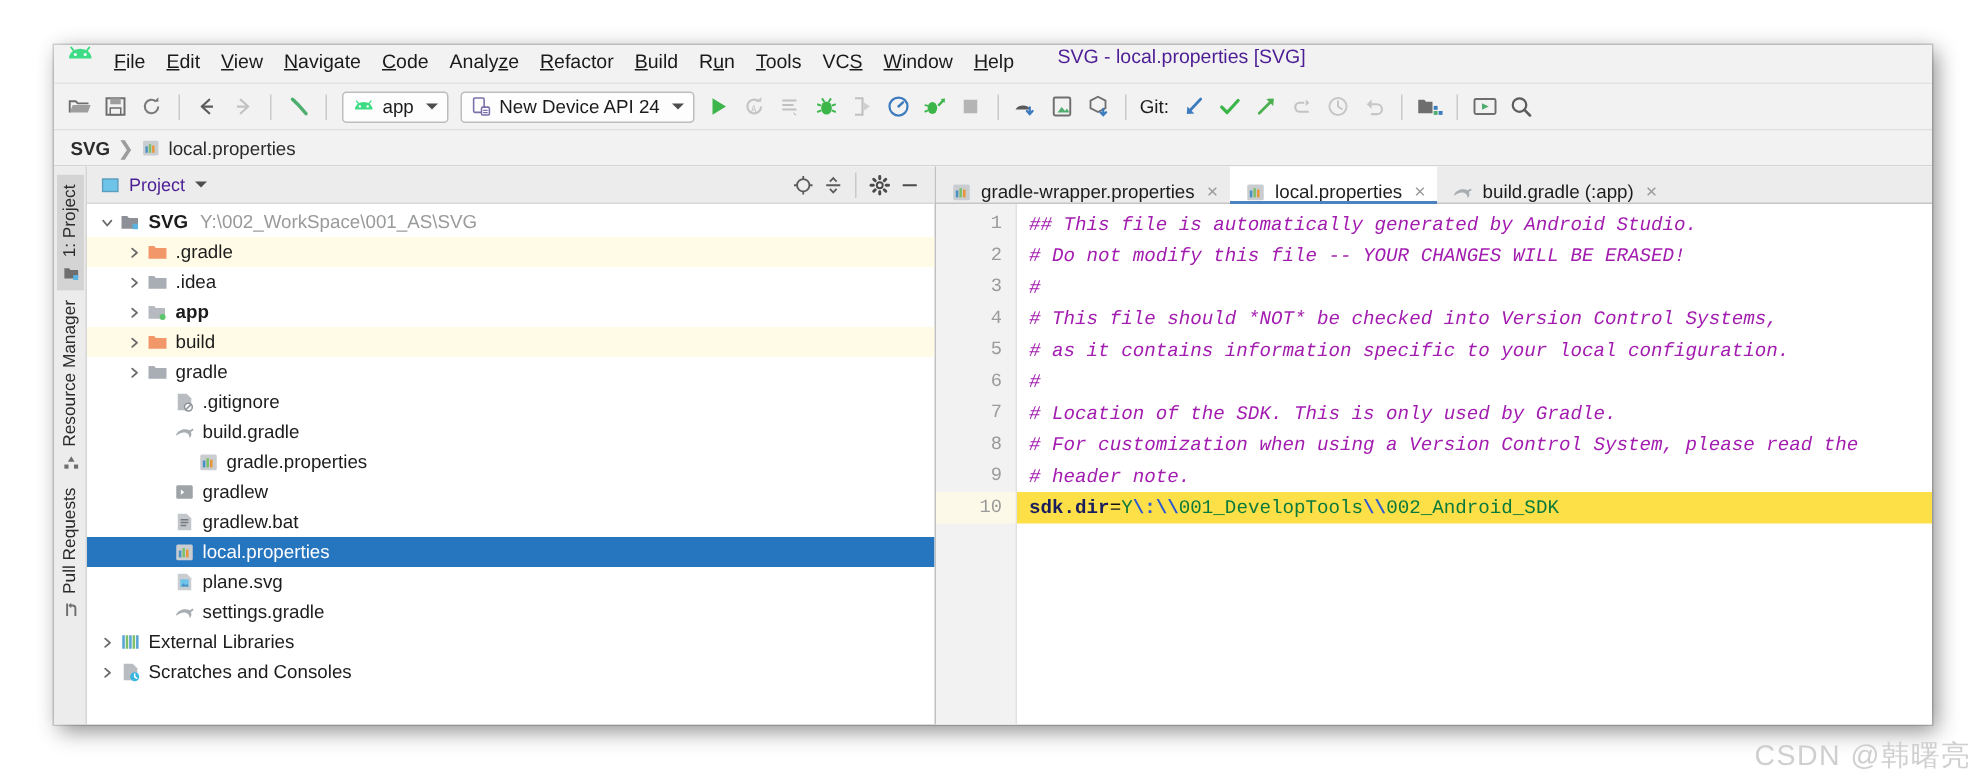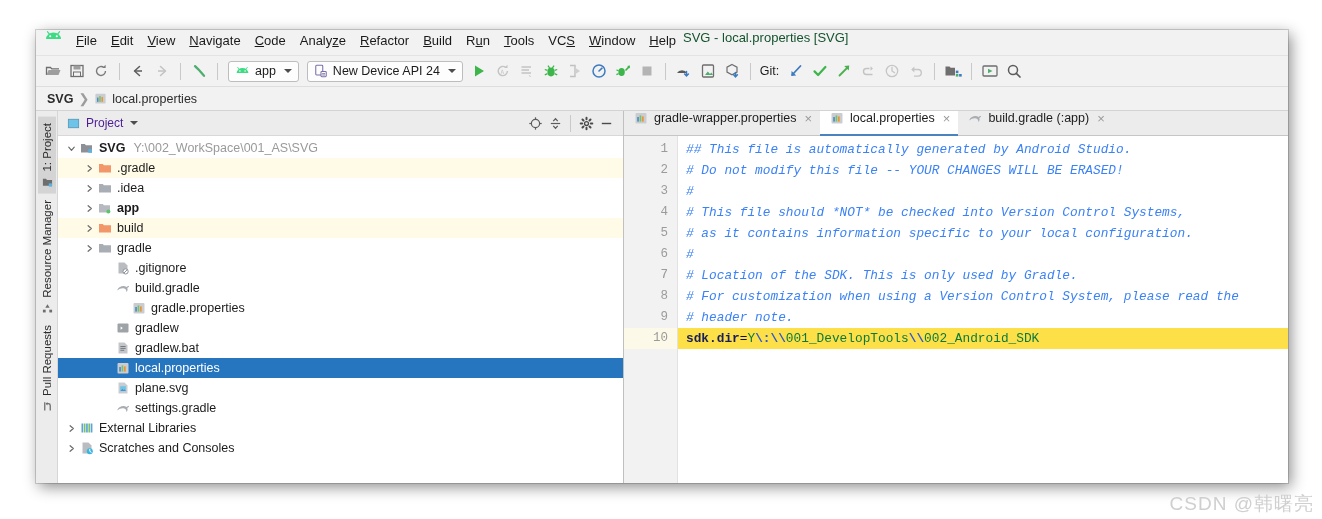--- a/index.html
+++ b/index.html
@@ -26,21 +26,21 @@
     display:flex; align-items:flex-start;
     padding-left:6px; flex:0 0 auto;
     border-bottom:1px solid #e3e3e3;
   }
   .menu-item {
     font-size:13px; color:#1a1a1a;
     padding:3px 7px; white-space:nowrap; cursor:default;
   }
   .menu-item u { text-decoration:underline; }
   #win-title {
-    font-size:13px; color:#14532d; white-space:nowrap;
+    font-size:13px; color:#4c1d95; margin-left:22px; white-space:nowrap;
   }
   .andy-logo { width:19px; height:14px; position:relative; margin:0 6px 0 2px; flex:0 0 auto;}
   
   #toolbar {
     height:31px; background:#f2f2f2;
     display:flex; align-items:center; gap:2px;
     padding:0 6px; flex:0 0 auto;
     border-bottom:1px solid #dededf;
   }
   .tb { width:22px; height:22px; display:flex; align-items:center; justify-content:center;
@@ -98,42 +98,42 @@
   .arrow { width:11px; height:11px; flex:0 0 auto; margin-right:3px; }
   .tlabel { margin-left:5px; }
   .tlabel.b { font-weight:bold; }
   .tpath { margin-left:8px; color:#999a9a; }
   .tico { flex:0 0 auto; display:block; }
   
   #editor-area { flex:1 1 auto; display:flex; flex-direction:column; min-width:0; background:#fff; }
   #tabs { height:25px; background:#ececec; display:flex; align-items:stretch; flex:0 0 auto;
           border-bottom:1px solid #c6c6c6; }
   .etab {
-    display:flex; align-items:flex-start; gap:6px; padding:0 8px 0 10px;
+    display:flex; align-items:flex-end; gap:6px; padding:0 8px 0 10px;
     font-size:12.5px; color:#1c1c1c; white-space:nowrap; cursor:default; position:relative;
   }
   .etab.active { background:#ffffff; }
   .etab.active::after {
     content:""; position:absolute; left:0; right:0; bottom:-1px; height:2px; background:#4c83bf;
   }
   .tab-x { color:#999; font-size:13px; margin-left:2px; }
   #code { flex:1 1 auto; display:flex; min-height:0; background:#fff; overflow:hidden; position:relative; }
   #gutter {
     width:54px; background:#f2f2f2; flex:0 0 auto;
     border-right:1px solid #e2e2e2; padding-top:3px;
     font-family:"Liberation Mono", monospace; font-size:12.5px;
     color:#9b9b9b; text-align:right;
   }
   .gln { height:21px; line-height:21px; padding-right:9px; }
   .gln.cur { background:#fdf9e8; }
   #lines { flex:1 1 auto; padding-top:3px; overflow:hidden; min-width:0;
            font-family:"Liberation Mono", monospace; font-size:12.8px; }
   .cline { height:21px; line-height:21px; padding-left:8px; white-space:pre; }
   .cline.cur { background:#fde047;font-family:Liberation Mono, monospace; }
-  .cmt { color:#3b82f6; font-style:italic; }
+  .cmt { color:#a21caf; font-style:italic; }
   .k { color:#181d5e; font-weight:bold; }
   .eq { color:#111; }
   .v { color:#0a7a3c; }
   .esc { color:#2b56d4; font-weight:bold; }
   
   #watermark {
     position:absolute; right:8px; bottom:2px;
     font-size:19px; color:#cfcfcf;
     font-family:"Liberation Sans", sans-serif;
     white-space:nowrap; letter-spacing:1px;

